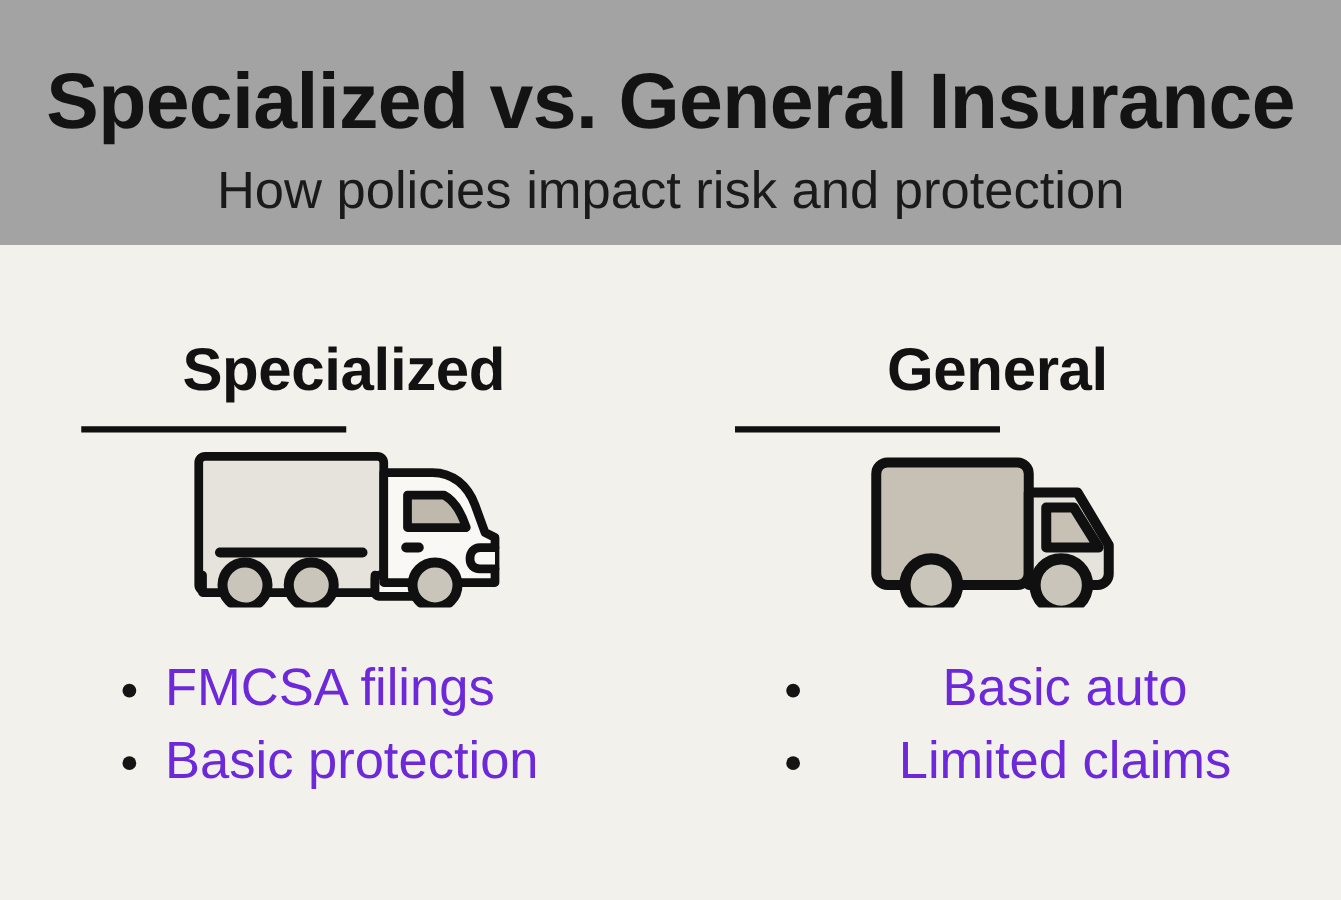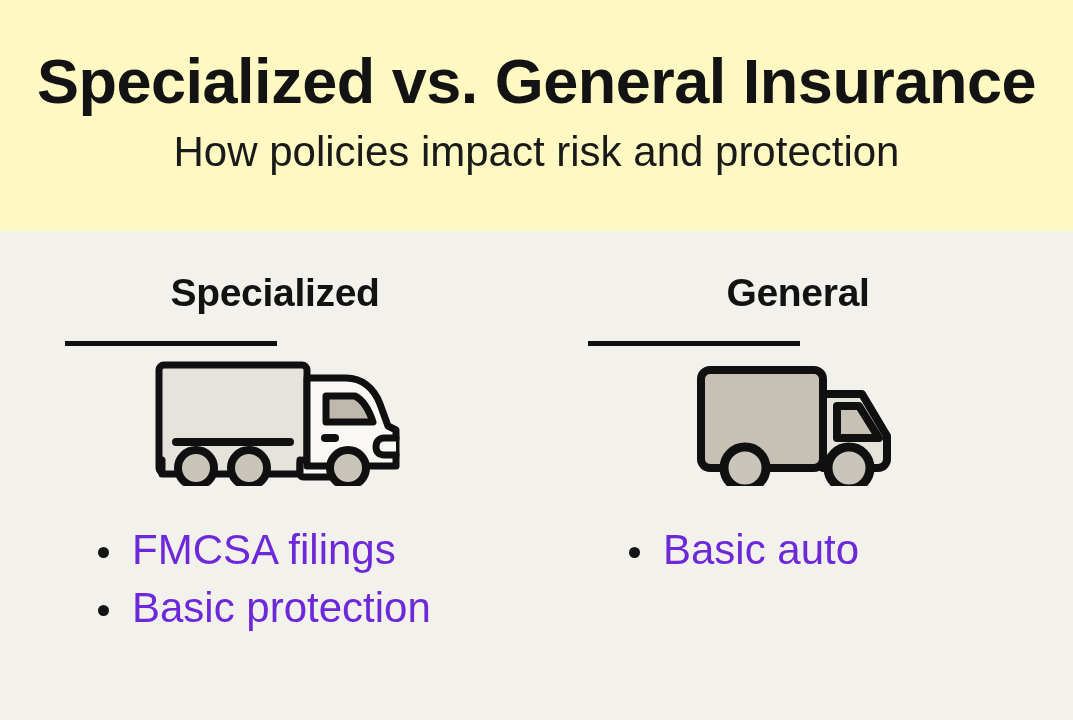--- a/index.html
+++ b/index.html
@@ -14,22 +14,22 @@
     position:relative;
     width:1073px;
     height:720px;
     background:#f3f1ec;
   }
 
   
   .header-band {
     position:absolute;
     left:0; top:0;
-    width:1073px; height:231px;
-    background:#fef9c3;
+    width:1073px; height:196px;
+    background:#a3a3a3;
   }
   .title {
     position:absolute;
     left:0; top:50px;
     width:1073px;
     text-align:center;
     font-size:63px;
     font-weight:bold;
     letter-spacing:-0.5px;
     line-height:1.0;
@@ -61,21 +61,21 @@
     height:489px;
   }
   .column.left  { left:40px; }
   .column.right { left:563px; }
 
   .col-heading {
     position:absolute;
     top:42px;
     width:470px;
     text-align:center;
-    font-size:39px;
+    font-size:48px;
     font-weight:bold;
     letter-spacing:-0.3px;
     line-height:1.0;
     color:#121212;
     white-space:nowrap;
   }
   .col-rule {
     position:absolute;
     top:110px;
     left:25px;
@@ -110,21 +110,21 @@
     white-space:nowrap;
   }
   .bullets li .dot {
     position:absolute;
     left:8px;
     top:26px;
     width:11px; height:11px;
     border-radius:50%;
     background:#141414;
   }
-  .bullets.right-list { left:58px; }
+  .bullets.right-list { left:58px;text-align:center; }
 </style>
 </head>
 <body>
 
 <div id="page">
 
   <div class="header-band">
     <div class="title">Specialized vs. General Insurance</div>
     <div class="subtitle">How policies impact risk and protection</div>
   </div>
@@ -198,17 +198,21 @@
             <circle cx="158" cy="112" r="21" fill="#cac5ba" stroke="#101010" stroke-width="9"></circle>
           </g>
         </svg>
       </div>
 
       <ul class="bullets right-list">
         <li>
           <span class="dot"></span>
           <span>Basic auto</span>
         </li>
+        <li>
+          <span class="dot"></span>
+          <span>Limited claims</span>
+        </li>
       </ul>
     </div>
 
   </div>
 </div>
 
 </body></html>

